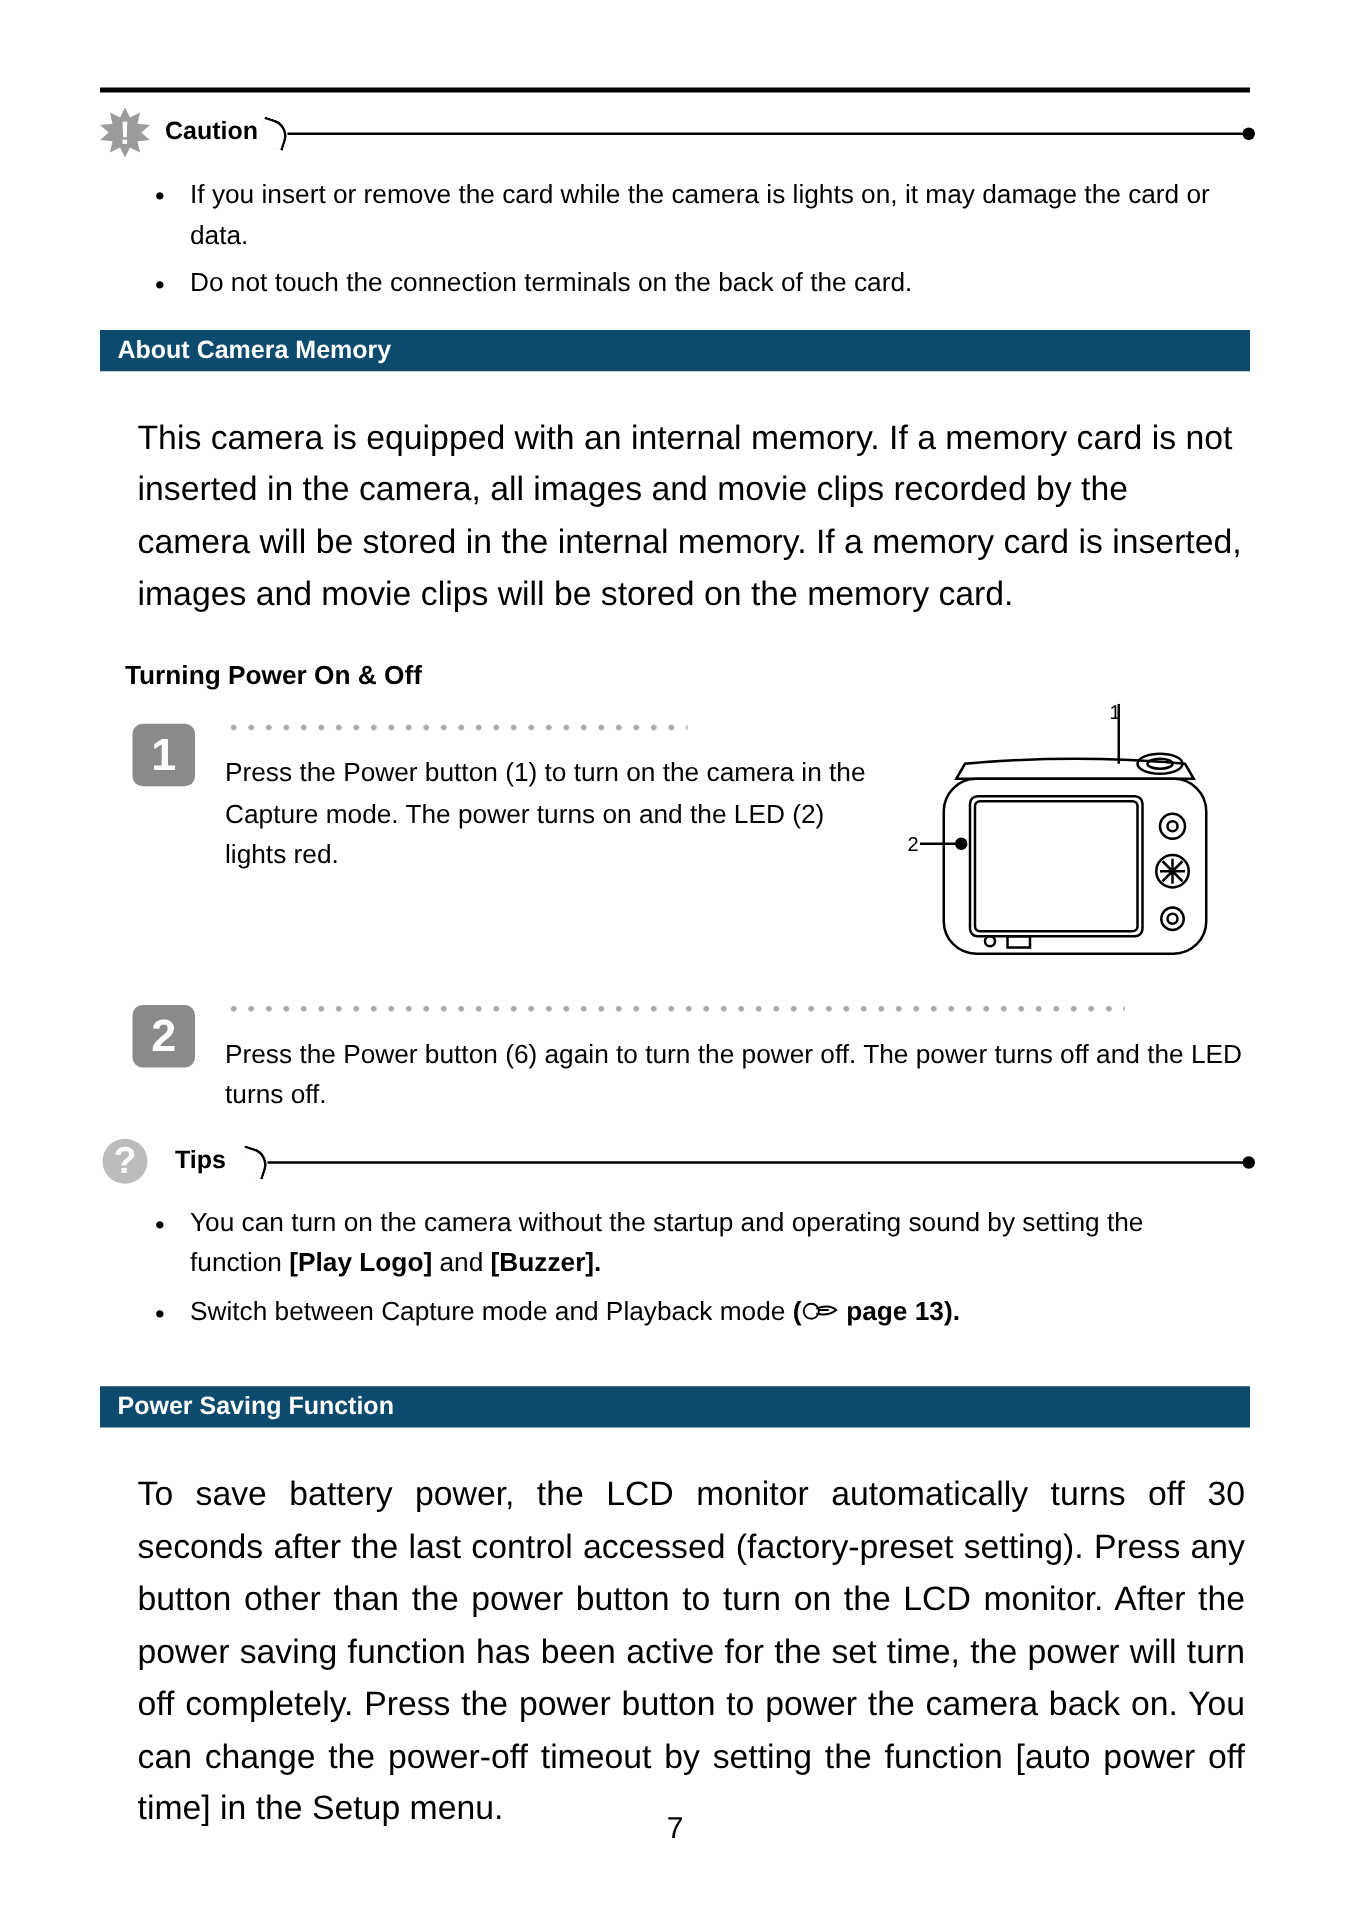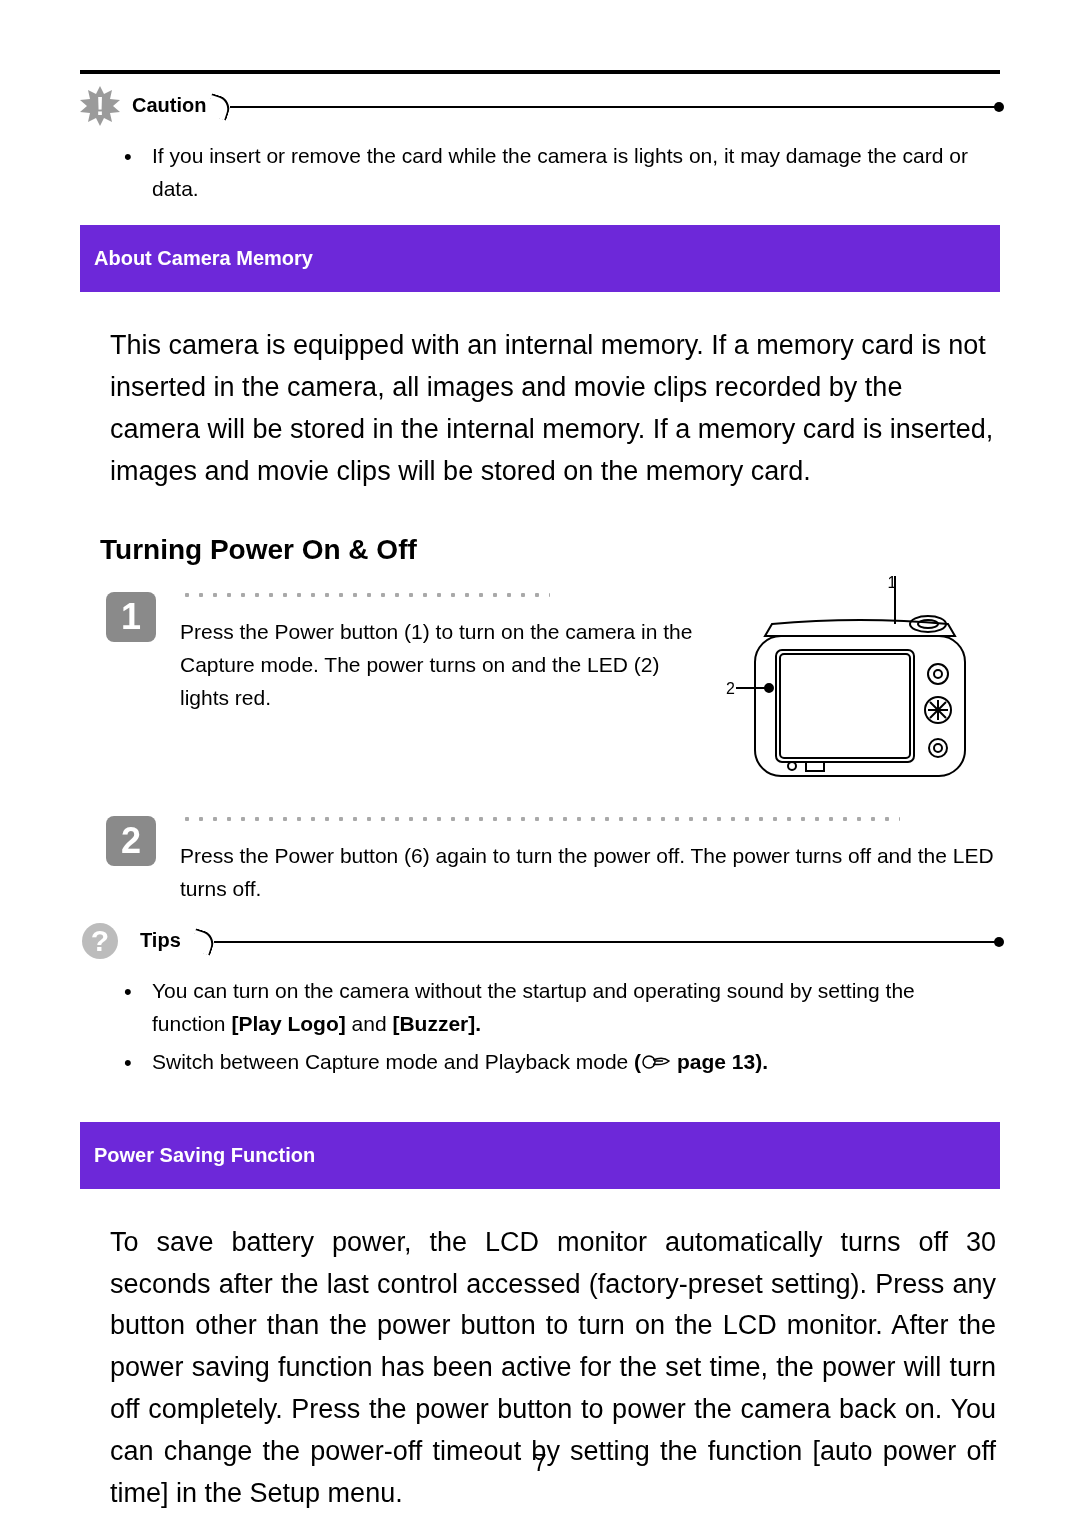--- a/index.html
+++ b/index.html
@@ -101,39 +101,39 @@
   }
   ul.bullets li::before {
     content: "•";
     position: absolute;
     left: -28px;
     top: 0;
     font-size: 22px;
   }
 
   .section-bar {
-    background: #6d28d9;
+    background: #0c4a6e;
     color: #fff;
     font-weight: bold;
     font-size: 20px;
-    padding: 22px 14px;
+    padding: 5px 14px;
     margin: 20px 0 18px 0;
   }
   .body-text {
     font-size: 27px;
     line-height: 1.55;
     padding: 0 4px 0 30px;
     margin-top: 33px;
   }
   .body-text.justify { text-align: justify; }
 
   h2.subhead {
-    font-size: 28px;
-    font-weight: bold;
-    margin: 42px 0 26px 0;
+    font-size: 21px;
+    font-weight: bold;
+    margin: 32px 0 26px 0;
     padding-left: 20px;
   }
 
   .step {
     display: flex;
     gap: 24px;
     margin: 18px 0 10px 26px;
   }
   .step-num {
     flex: 0 0 50px;
@@ -195,20 +195,21 @@
       <span class="fg">!</span>
     </div>
     <span class="banner-label">Caution</span>
     <span class="banner-hook" style="left:128px;"></span>
     <div class="banner-line" style="left:150px;"></div>
     <div class="banner-line-end"></div>
   </div>
 
   <ul class="bullets">
     <li>If you insert or remove the card while the camera is lights on, it may damage the card or data.</li>
+    <li>Do not touch the connection terminals on the back of the card.</li>
   </ul>
 
   <div class="section-bar">About Camera Memory</div>
   <p class="body-text">This camera is equipped with an internal memory. If a memory card is not inserted in the camera, all images and movie clips recorded by the camera will be stored in the internal memory. If a memory card is inserted, images and movie clips will be stored on the memory card.</p>
 
   <h2 class="subhead">Turning Power On &amp; Off</h2>
 
   <div class="step">
     <div class="step-num">1</div>
     <div class="step-body">

